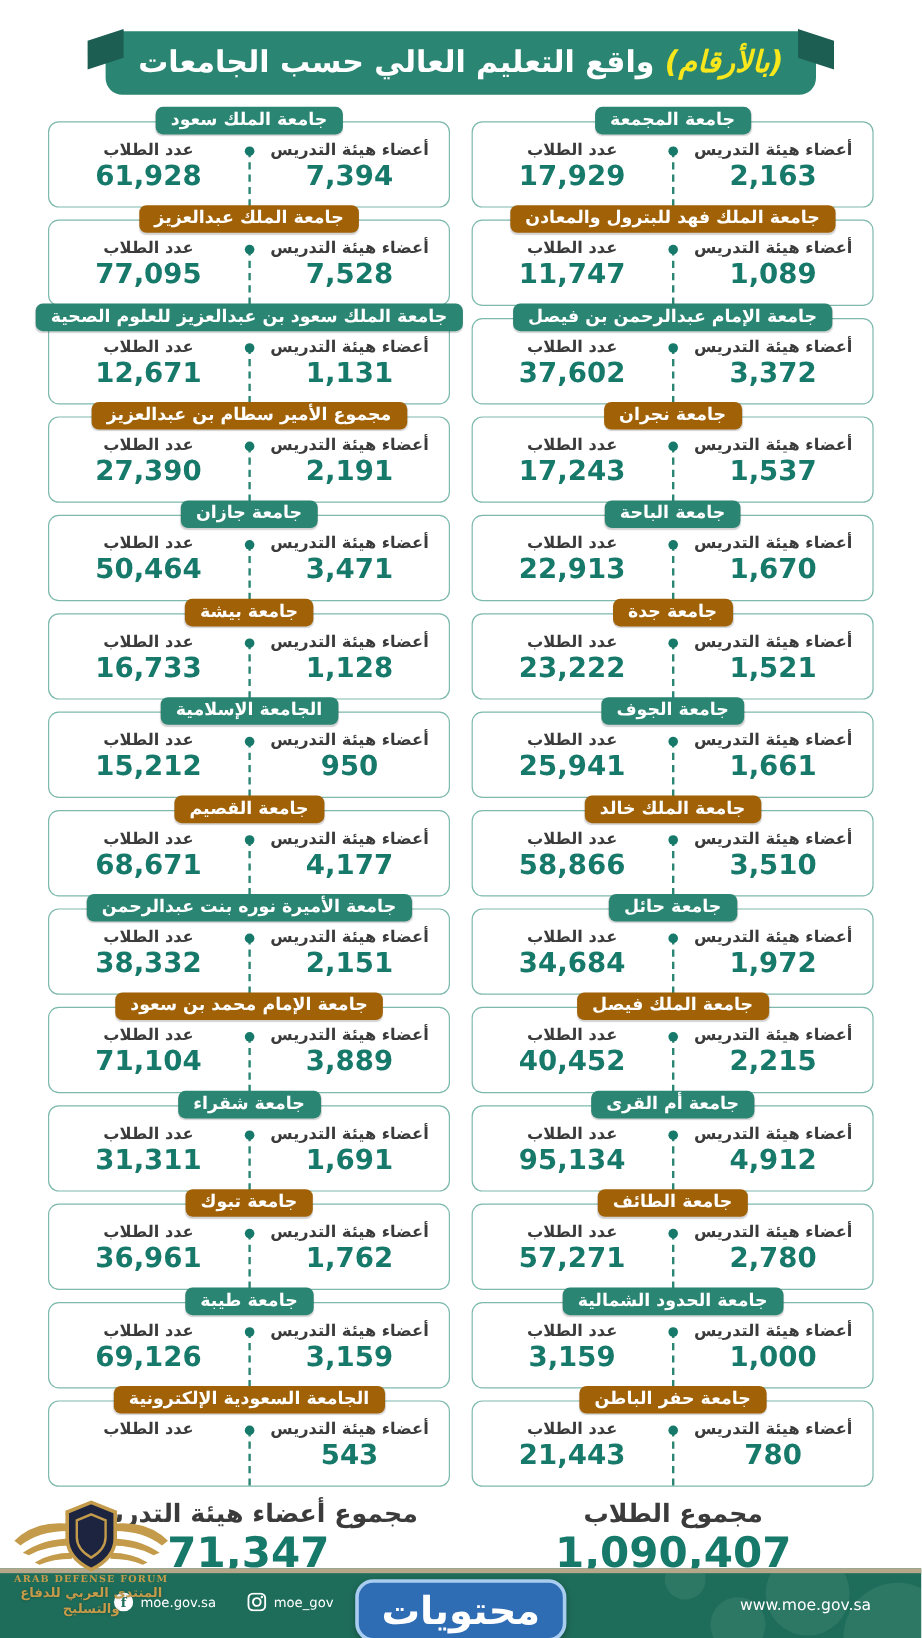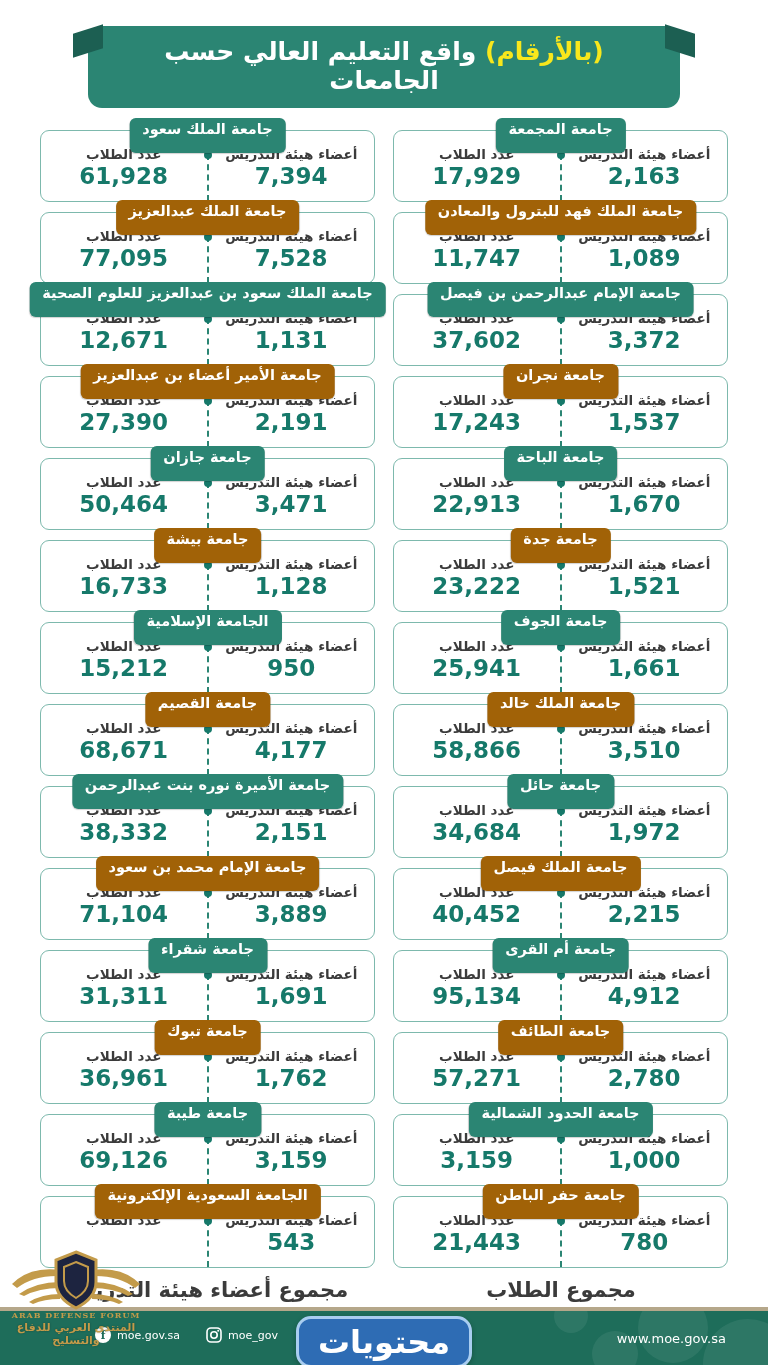--- a/index.html
+++ b/index.html
@@ -7,28 +7,28 @@
   .page { position:relative; width:768px; height:1365px; margin:0 auto; background:#ffffff; overflow:hidden; }
 
   
   .banner { position:relative; z-index:0; width:592px; margin:26px auto 0; background:#2b8573;
             border-radius:14px; padding:11px 18px 13px; text-align:center; direction:rtl;
             color:#ffffff; font-size:25px; font-weight:bold; }
   .banner::before, .banner::after { content:""; position:absolute; top:3px; width:30px; height:24px;
             background:#1c5f52; z-index:-1; }
   .banner::before { left:-15px; transform:skewY(-18deg); }
   .banner::after  { right:-15px; transform:skewY(18deg); }
-  .banner .hl { color:#f8e71c; }
+  .banner .hl { color:#f8e71c;font-style:italic; }
 
   
   .grid { display:grid; grid-template-columns:1fr 1fr; column-gap:18px; row-gap:10px;
           padding:0 40px; margin-top:22px; direction:ltr; }
   .card { position:relative; height:72px; background:#ffffff; border:1.6px solid #7db9ad; border-radius:9px; }
   .badge { position:absolute; top:-13px; left:50%; transform:translateX(-50%); z-index:2;
-           padding:3px 13px 16px; border-radius:6px; color:#ffffff; font-size:14.5px; font-weight:bold;
+           padding:3px 13px 4px; border-radius:6px; color:#ffffff; font-size:14.5px; font-weight:bold;
            white-space:nowrap; direction:rtl; box-shadow:0 1px 1px rgba(0,0,0,0.18); }
   .badge.green { background:#2b8573; }
   .badge.gray  { background:#a16207; }
   .card-body { direction:rtl; display:flex; height:100%; padding-top:15px; }
   .ccol { flex:1; text-align:center; }
   .ccol-label { font-size:13.5px; font-weight:bold; color:#3b3b3b; }
   .ccol-value { font-size:23px; font-weight:bold; color:#16796a; margin-top:1px; }
   .cdivider { width:0; border-left:2px dashed #2b8573; margin-top:8px; position:relative; }
   .cdivider::before { content:""; position:absolute; top:-3px; left:-5px; width:8px; height:8px;
            border-radius:50%; background:#16796a; }
@@ -178,21 +178,21 @@
         <div class="cdivider"></div>
         <div class="ccol">
           <div class="ccol-label">عدد الطلاب</div>
           <div class="ccol-value">37,602</div>
         </div>
       </div>
     </div>
 
     <div class="card">
       <div class="badge gray">
-        <span>جامعة الأمير أعضاء بن عبدالعزيز</span>
+        <span>مجموع الأمير سطام بن عبدالعزيز</span>
       </div>
       <div class="card-body">
         <div class="ccol">
           <div class="ccol-label">أعضاء هيئة التدريس</div>
           <div class="ccol-value">2,191</div>
         </div>
         <div class="cdivider"></div>
         <div class="ccol">
           <div class="ccol-label">عدد الطلاب</div>
           <div class="ccol-value">27,390</div>

